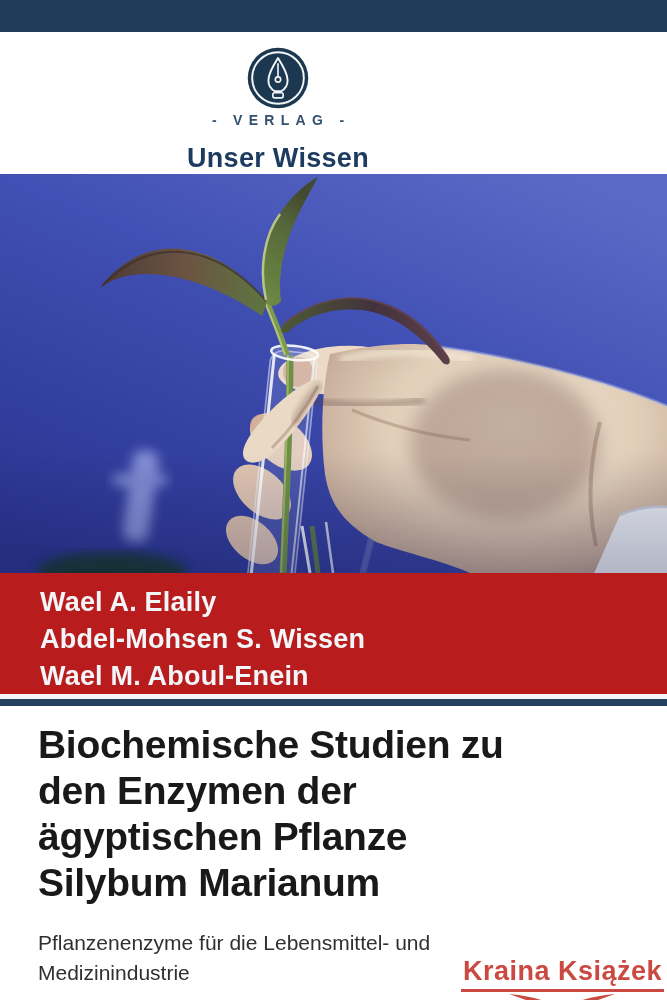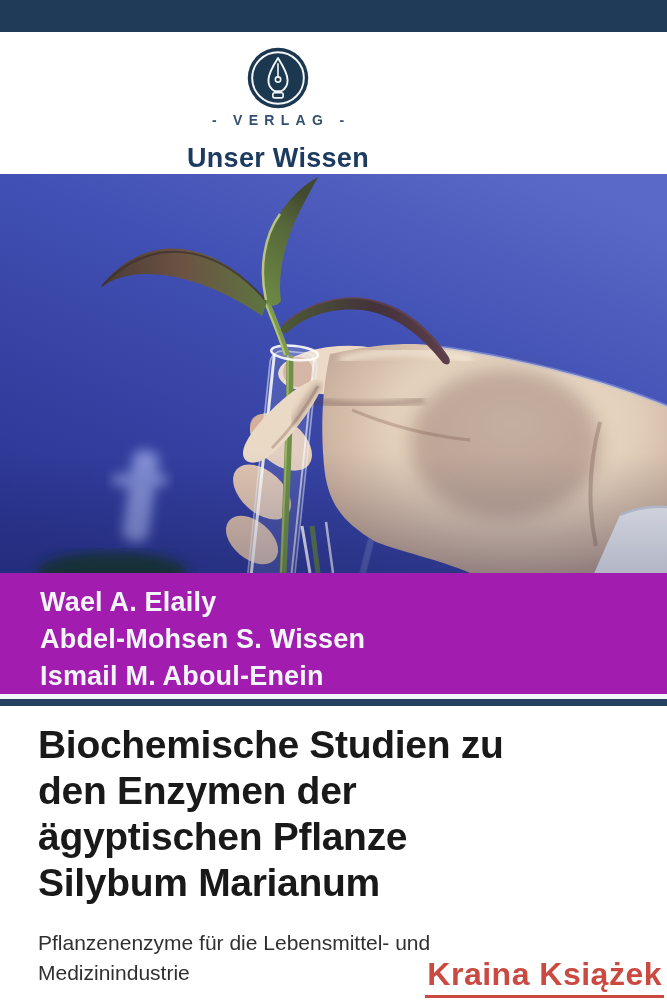--- a/index.html
+++ b/index.html
@@ -13,36 +13,36 @@
   .publisher{position:absolute;left:0;top:32px;width:556px;height:142px;display:flex;flex-direction:column;align-items:center;}
   .logo-circle{margin-top:15px;width:84px;height:84px;display:block;}
   .imprint{margin-top:3px;font-size:14px;font-weight:600;letter-spacing:0.45em;color:#33506e;text-indent:0.45em;}
   .pubname{margin-top:15px;font-size:27px;font-weight:700;color:#1d3a5f;letter-spacing:0.3px;}
 
   
   .photo{position:absolute;left:0;top:174px;width:667px;height:399px;overflow:hidden;}
   .photo svg{display:block;}
 
   
-  .band{position:absolute;left:0;top:573px;width:667px;height:121px;background:#a21caf;box-sizing:border-box;padding:11px 0 0 40px;}
+  .band{position:absolute;left:0;top:573px;width:667px;height:121px;background:#b91c1c;box-sizing:border-box;padding:11px 0 0 40px;}
   .author{font-size:27px;font-weight:700;color:#f2f6f8;line-height:37px;letter-spacing:0.2px;}
 
   .gapline{position:absolute;left:0;top:694px;width:667px;height:5px;background:#f4f7fa;}
   .rule{position:absolute;left:0;top:699px;width:667px;height:7px;background:#24425f;}
 
   
   .main{position:absolute;left:0;top:706px;width:594px;box-sizing:border-box;padding:16px 30px 0 38px;}
   .title{margin:0;font-size:39px;font-weight:700;color:#191919;line-height:46px;letter-spacing:-0.3px;}
   .title span{display:block;}
   .subtitle{margin:22px 0 12px 0;font-size:21px;color:#303030;line-height:30px;}
   .subtitle span{display:block;}
 
   
   .watermark{position:absolute;top:956px;right:3px;text-align:center;}
-  .wm-text{display:inline-block;font-size:32px;font-weight:700;color:#ca4a41;letter-spacing:0.5px;border-bottom:3px solid #ca4a41;padding:0 2px 2px 2px;}
+  .wm-text{display:inline-block;font-size:27px;font-weight:700;color:#ca4a41;letter-spacing:0.5px;border-bottom:3px solid #ca4a41;padding:0 2px 2px 2px;}
   .wm-shape{display:block;margin:1px auto 0 auto;}
 </style>
 </head>
 <body>
 
 <div class="cover">
 
   <div class="topbar"></div>
 
   <div class="publisher">
@@ -165,21 +165,21 @@
                C332,133 305,142 288,158 C283,161 279,157 282,152 Z" fill="url(#leafC)"></path>
       <path d="M284,150 C308,128 344,120 370,126 C402,133 427,153 446,181" stroke="#6d4852" stroke-width="2" fill="none" opacity="0.6"></path>
 
       <rect x="0" y="0" width="667" height="399" fill="url(#vig)"></rect>
     </svg>
   </div>
 
   <div class="band">
     <div class="author">Wael A. Elaily</div>
     <div class="author">Abdel-Mohsen S. Wissen</div>
-    <div class="author">Ismail M. Aboul-Enein</div>
+    <div class="author">Wael M. Aboul-Enein</div>
   </div>
 
   <div class="gapline"></div>
   <div class="rule"></div>
 
   <main class="main">
     <h1 class="title">
       <span>Biochemische Studien zu</span>
       <span>den Enzymen der</span>
       <span>ägyptischen Pflanze</span>

